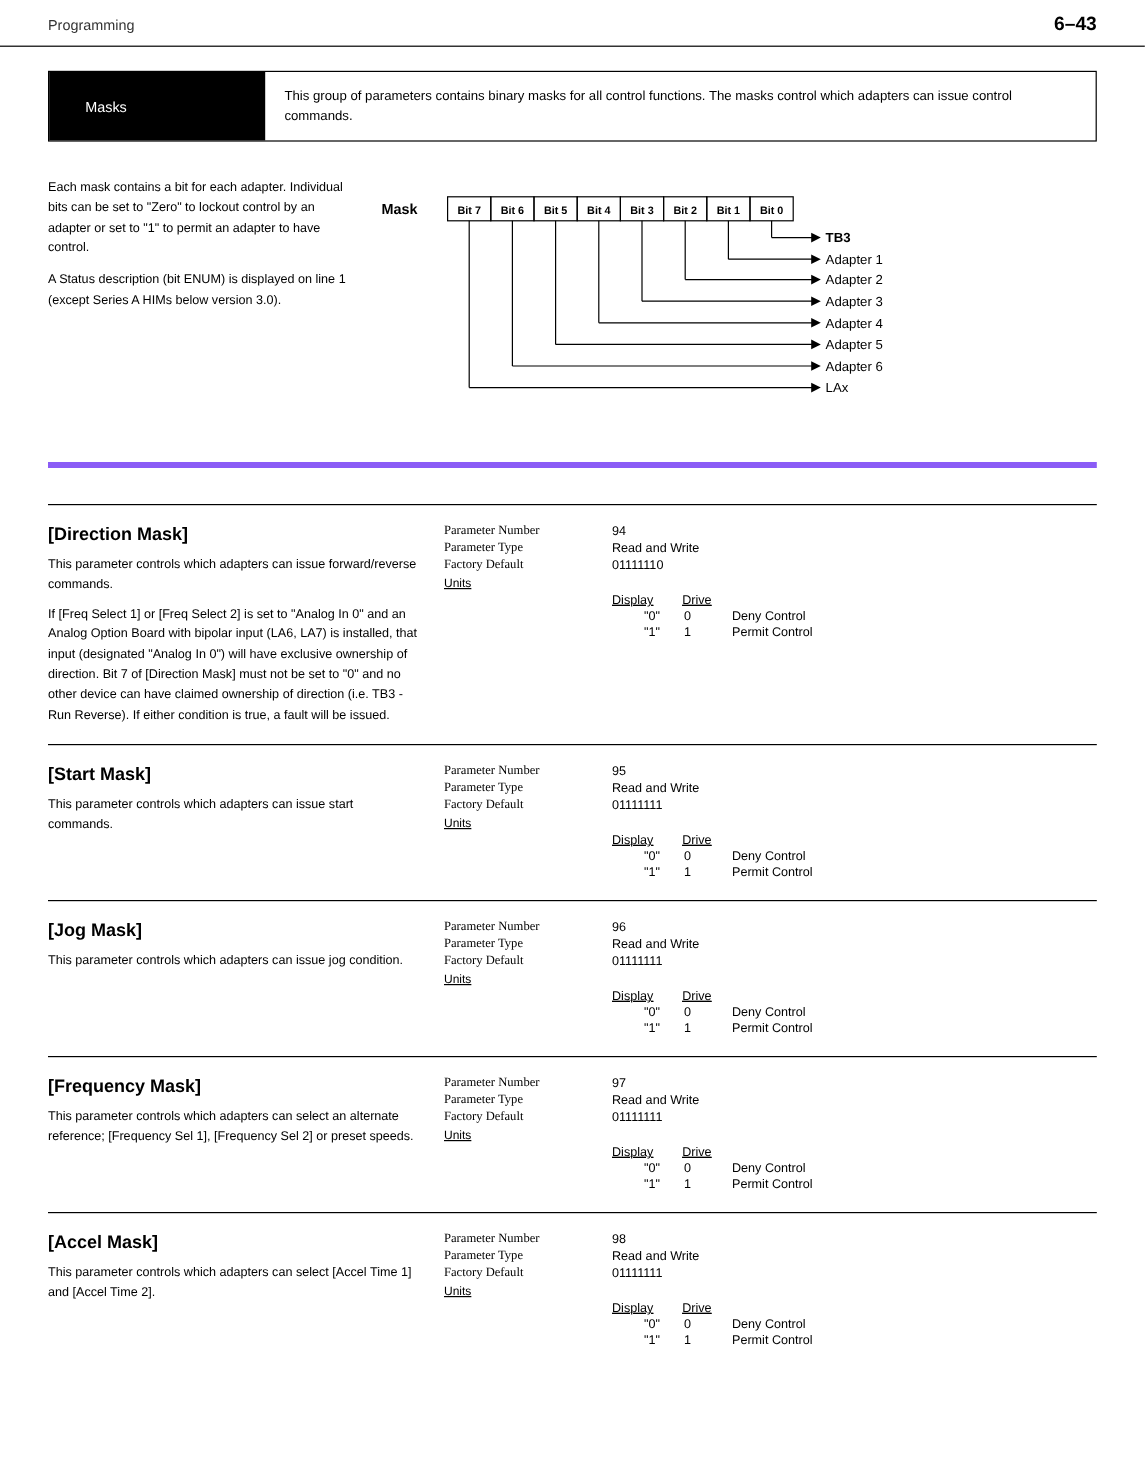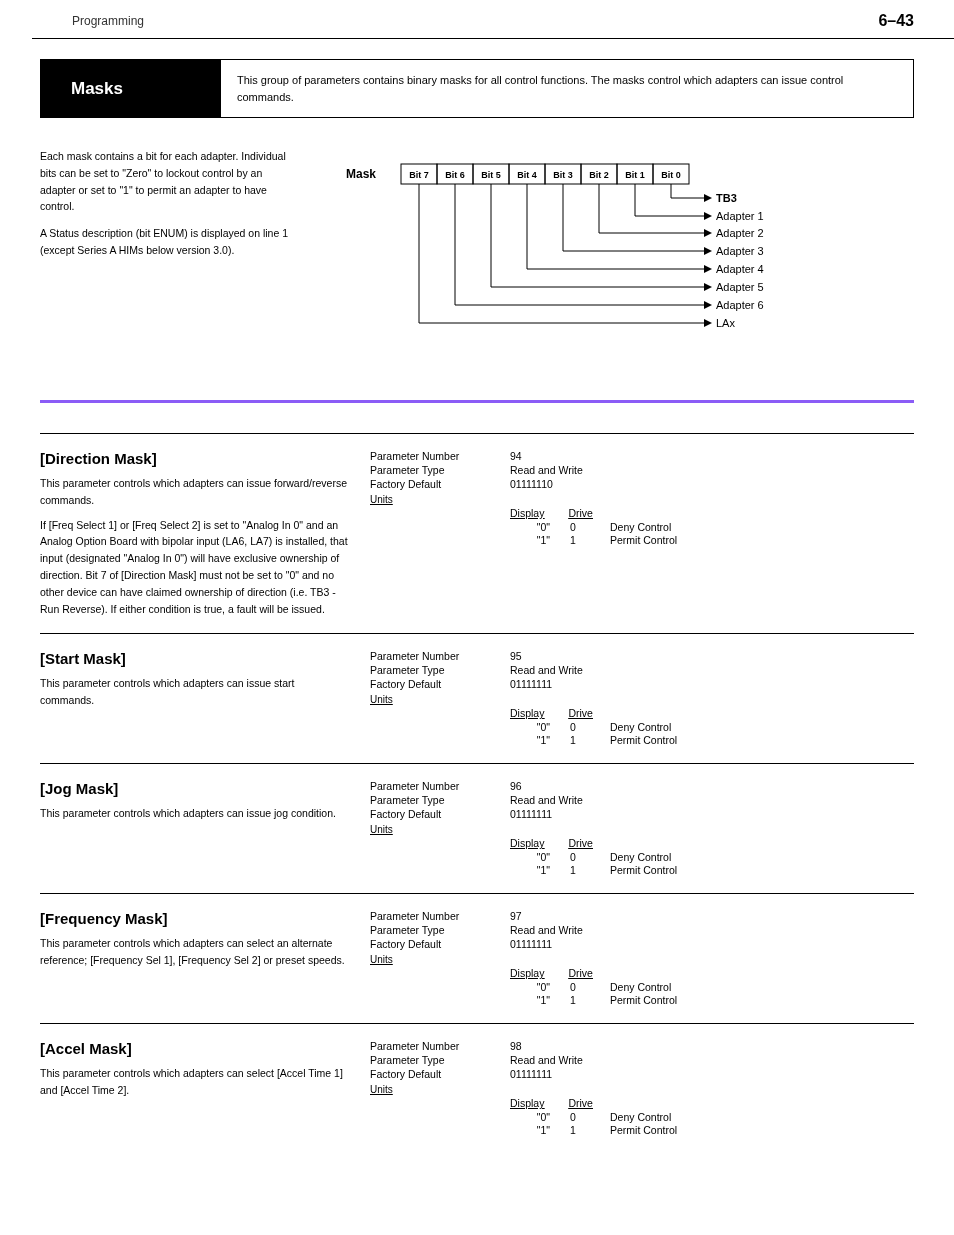--- a/index.html
+++ b/index.html
@@ -18,21 +18,20 @@
       position: relative;
     }
     
     .page-header {
       display: flex;
       justify-content: space-between;
       align-items: center;
       padding: 12px 40px 8px 40px;
       border-bottom: 1px solid #000;
       margin-bottom: 20px;
-      margin-left: 32px;
     }
     .page-header-title {
       font-size: 12px;
       color: #333;
     }
     .page-header-num {
       font-size: 16px;
       font-weight: bold;
       color: #000;
     }
@@ -44,42 +43,42 @@
 
     
     .masks-intro {
       display: flex;
       border: 1px solid #000;
       margin-bottom: 30px;
     }
     .masks-title-cell {
       background: #000;
       color: #fff;
-      font-size: 17px;
-      font-weight: bold;
+      font-size: 12px;
+      font-weight: normal;
       padding: 18px 30px;
       display: flex;
       align-items: center;
       min-width: 180px;
     }
     .masks-desc-cell {
       padding: 12px 16px;
       font-size: 11px;
       line-height: 1.5;
       display: flex;
       align-items: center;
     }
 
     
     .bit-section {
       display: flex;
-      gap: 46px;
+      gap: 18px;
       margin-bottom: 30px;
-      border-bottom: 3px solid #8b5cf6;
-      padding-bottom: 20px;
+      border-bottom: 5px solid #8b5cf6;
+      padding-bottom: 4px;
     }
     .bit-section-left {
       width: 260px;
       font-size: 10.5px;
       line-height: 1.6;
     }
     .bit-section-right {
       flex: 1;
       position: relative;
     }
@@ -111,20 +110,21 @@
       flex: 1;
     }
     .param-row {
       display: flex;
       margin-bottom: 2px;
       font-size: 10.5px;
     }
     .param-key {
       width: 140px;
       color: #000;
+      font-family: Liberation Serif, serif;
     }
     .param-val {
       flex: 1;
       font-size: 10.5px;
     }
     .param-units-row {
       margin-top: 4px;
     }
     .units-label {
       text-decoration: underline;

